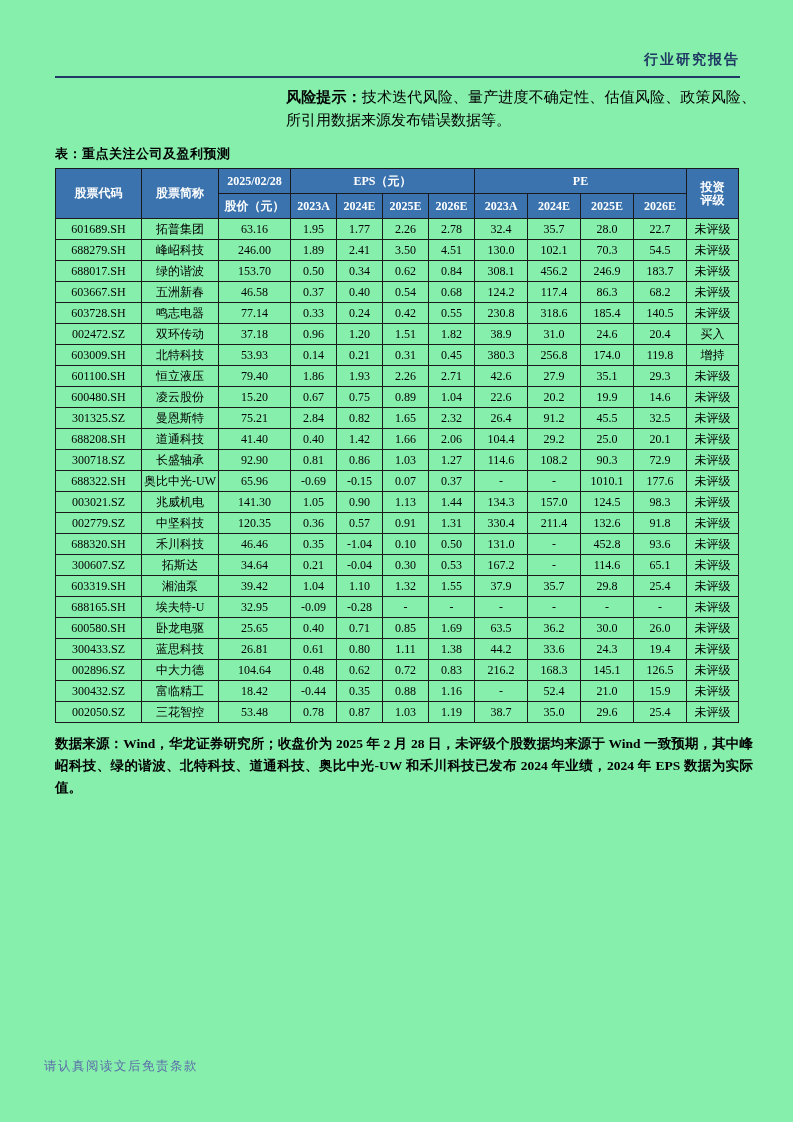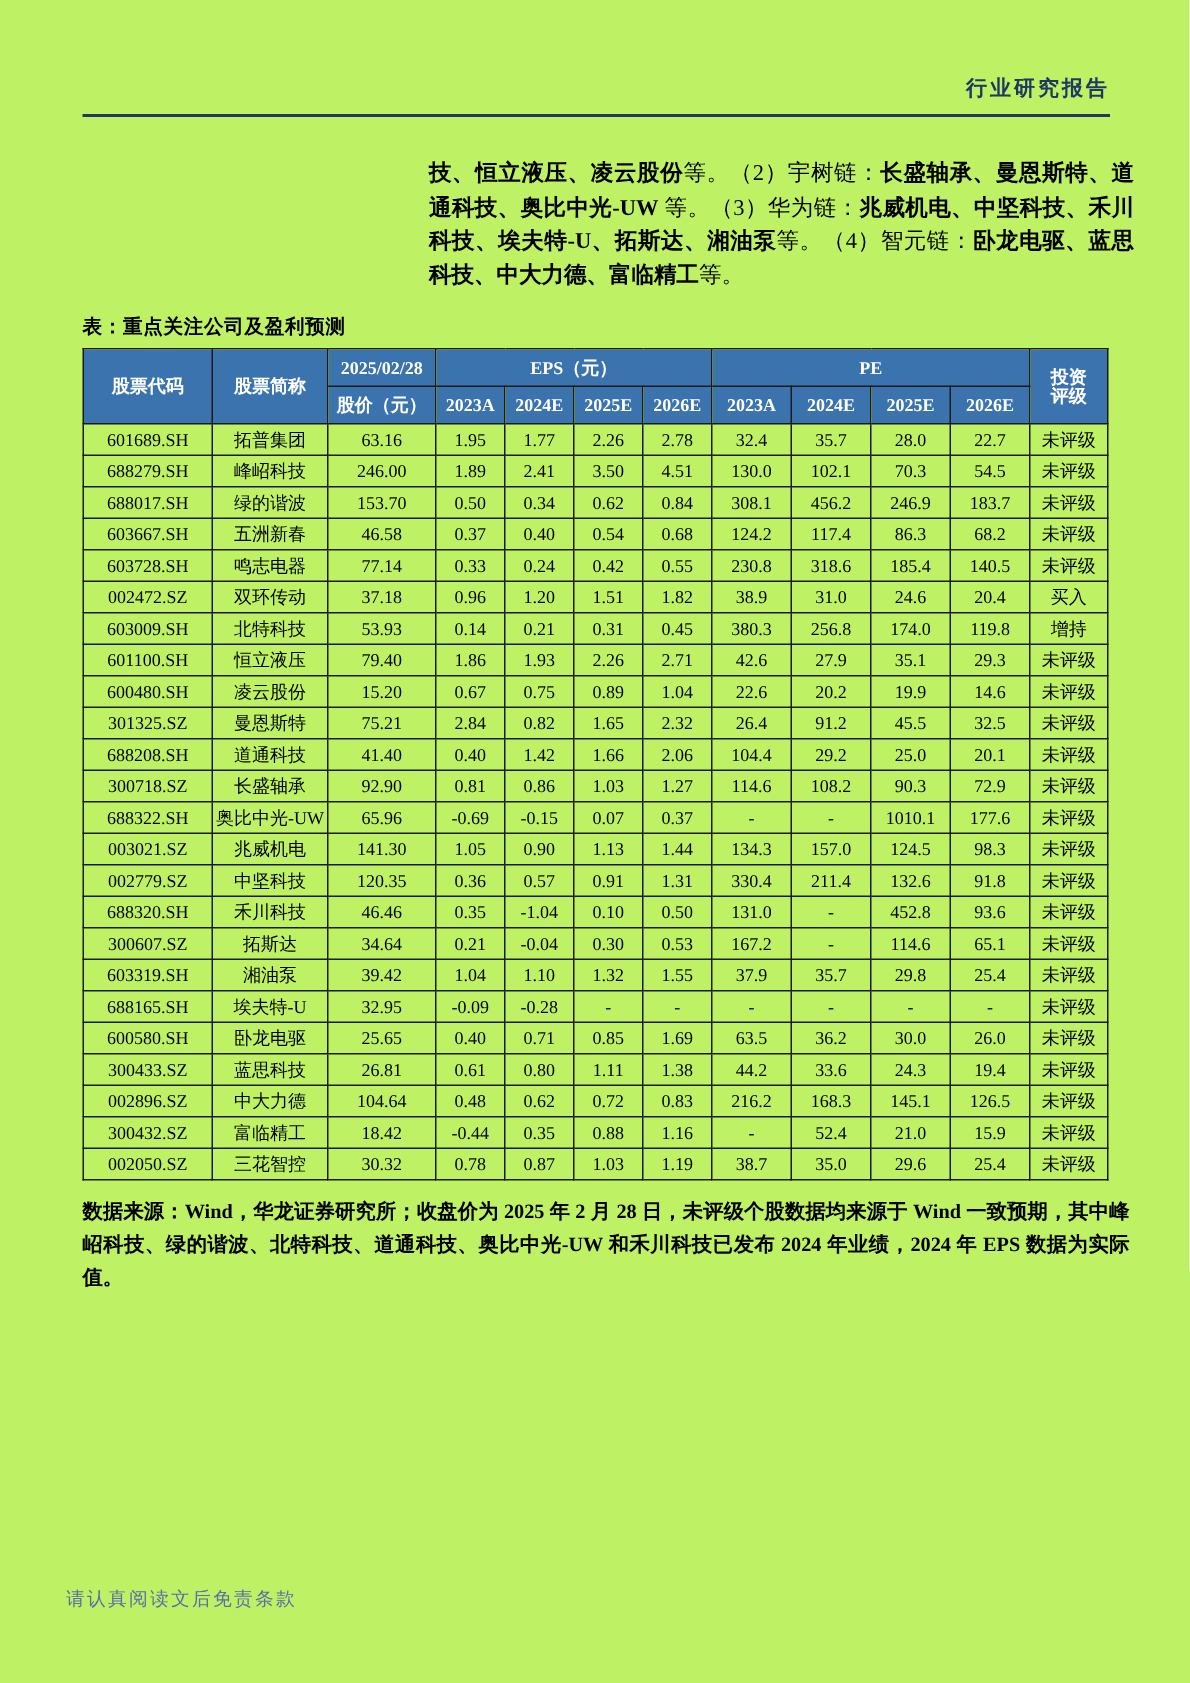--- a/index.html
+++ b/index.html
@@ -2,21 +2,21 @@
 <html><head>
 <meta charset="utf-8">
 <style>
   * { box-sizing: border-box; }
   html, body { margin: 0; padding: 0; background: #ffffff; }
   .page {
     position: relative;
     width: 793px;
     height: 1122px;
     margin: 0 auto;
-    background: #bef264;
+    background: #86efac;
     font-family: "Liberation Serif", serif;
     color: #000000;
     overflow: hidden;
   }
   
   .page-header { padding: 50px 53px 0 55px; }
   .page-header-title {
     text-align: right;
     color: #1F3864;
     font-weight: bold;
@@ -95,22 +95,22 @@
 </head>
 <body>
 
 <div class="page">
 
   <div class="page-header">
     <div class="page-header-title">行业研究报告</div>
     <div class="page-header-rule"></div>
   </div>
 
-  <p class="intro-paragraph"><b>技、恒立液压、凌云股份</b><span>等。（2）宇树链：</span><b>长盛轴承、曼恩斯特、道通科技、奥比中光-UW</b><span> 等。（3）华为链：</span><b>兆威机电、中坚科技、禾川科技、埃夫特-U、拓斯达、湘油泵</b><span>等。（4）智元链：</span><b>卧龙电驱、蓝思科技、中大力德、富临精工</b><span>等。</span></p>
-
+
+  <p class="risk-paragraph"><b>风险提示：</b><span>技术迭代风险、量产进度不确定性、估值风险、政策风险、所引用数据来源发布错误数据等。</span></p>
 
   <div class="table-title">表：重点关注公司及盈利预测</div>
 
   <table class="stock-table">
     <colgroup>
       <col style="width:86px">
         <col style="width:77px">
         <col style="width:72px">
       <col style="width:46px">
         <col style="width:46px">
@@ -462,21 +462,21 @@
           <td>1.16</td>
           <td>-</td>
           <td>52.4</td>
           <td>21.0</td>
           <td>15.9</td>
           <td>未评级</td>
         </tr>
         <tr>
           <td>002050.SZ</td>
           <td>三花智控</td>
-          <td>30.32</td>
+          <td>53.48</td>
           <td>0.78</td>
           <td>0.87</td>
           <td>1.03</td>
           <td>1.19</td>
           <td>38.7</td>
           <td>35.0</td>
           <td>29.6</td>
           <td>25.4</td>
           <td>未评级</td>
         </tr>

